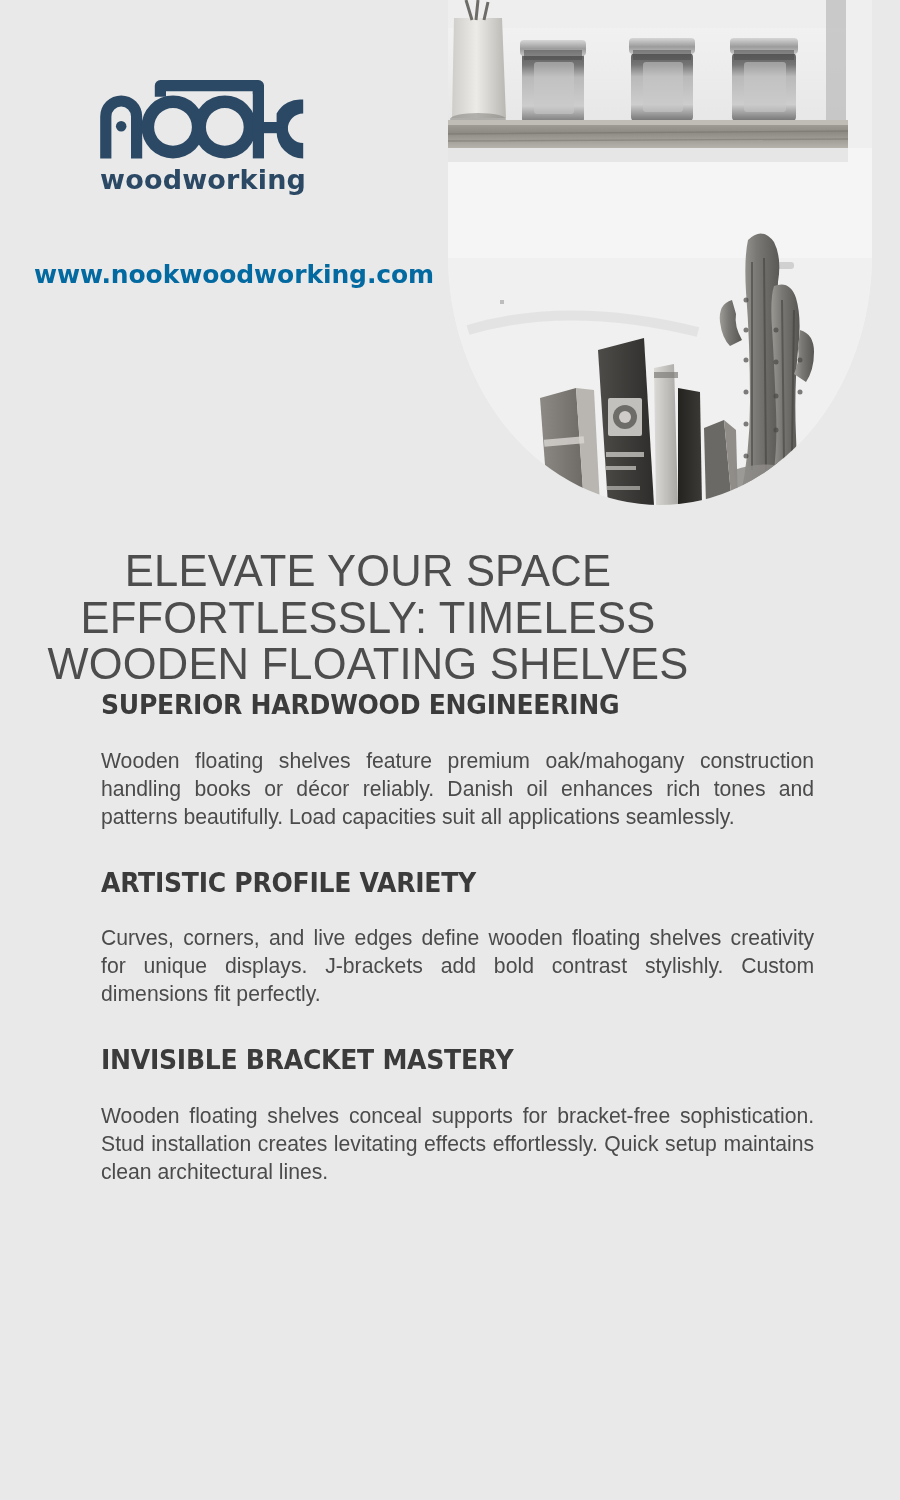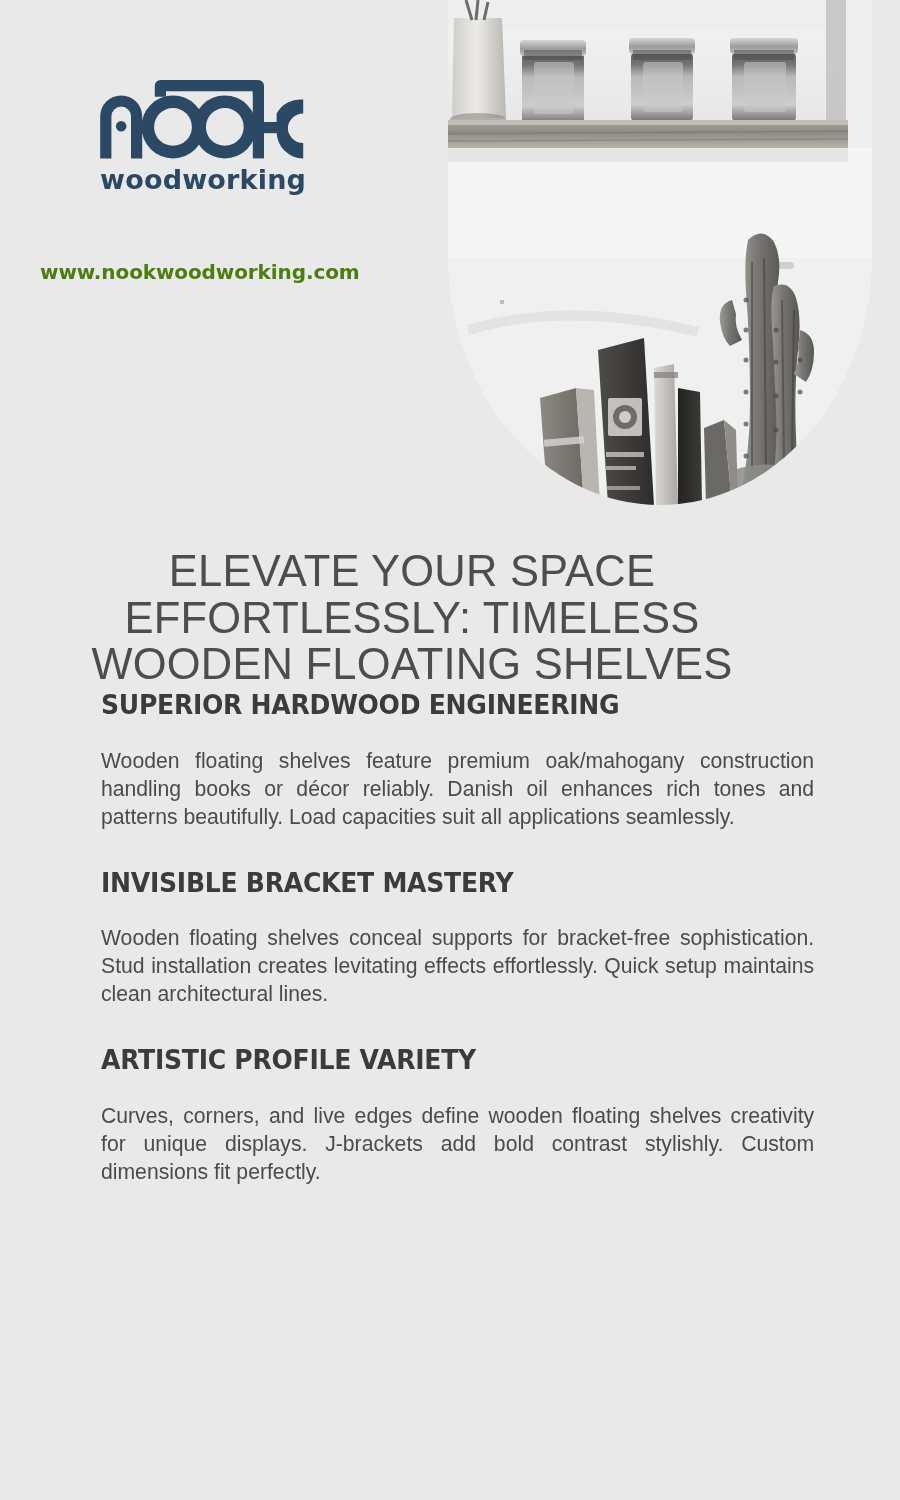--- a/index.html
+++ b/index.html
@@ -50,25 +50,25 @@
     font-size: 27px;
     font-weight: 700;
     letter-spacing: 0.2px;
     color: #2b4965;
     font-family: "DejaVu Sans", sans-serif;
     line-height: 1;
   }
 
   .site-url {
     position: absolute;
-    left: 40px;
+    left: 34px;
     top: 260px;
-    font-size: 20px;
+    font-size: 25px;
     font-weight: 700;
-    color: #4d7c0f;
+    color: #0369a1;
     letter-spacing: -0.1px;
     font-family: "DejaVu Sans", sans-serif;
     white-space: nowrap;
   }
 
   
   .hero-photo {
     position: absolute;
     left: 448px;
     top: 0;
@@ -88,21 +88,20 @@
     top: 519px;
     width: 736px;
     text-align: center;
     font-size: 43.5px;
     line-height: 1.07;
     font-weight: 300;
     color: #4d4d4d;
     letter-spacing: 0.2px;
     font-family: "Liberation Sans", sans-serif;
     white-space: pre-line;
-    margin-left: 44px;
   }
 
   
   .sections {
     position: absolute;
     left: 101px;
     top: 690px;
     width: 724px;
   }
   .section { margin-bottom: 6px; }
@@ -316,25 +315,25 @@
   <h1 class="headline">ELEVATE YOUR SPACE EFFORTLESSLY: TIMELESS WOODEN FLOATING SHELVES</h1>
 
   <div class="sections">
 
     <div class="section">
       <h2 class="section-title">SUPERIOR HARDWOOD ENGINEERING</h2>
       <p class="section-body">Wooden floating shelves feature premium oak/mahogany construction handling books or décor reliably. Danish oil enhances rich tones and patterns beautifully. Load capacities suit all applications seamlessly.</p>
     </div>
 
     <div class="section">
+      <h2 class="section-title">ARTISTIC PROFILE VARIETY</h2>
+      <p class="section-body">Curves, corners, and live edges define wooden floating shelves creativity for unique displays. J-brackets add bold contrast stylishly. Custom dimensions fit perfectly.</p>
+    </div>
+
+    <div class="section">
       <h2 class="section-title">INVISIBLE BRACKET MASTERY</h2>
       <p class="section-body">Wooden floating shelves conceal supports for bracket-free sophistication. Stud installation creates levitating effects effortlessly. Quick setup maintains clean architectural lines.</p>
     </div>
 
-    <div class="section">
-      <h2 class="section-title">ARTISTIC PROFILE VARIETY</h2>
-      <p class="section-body">Curves, corners, and live edges define wooden floating shelves creativity for unique displays. J-brackets add bold contrast stylishly. Custom dimensions fit perfectly.</p>
-    </div>
-
 
   </div>
 
 </div>
 
 </body></html>

